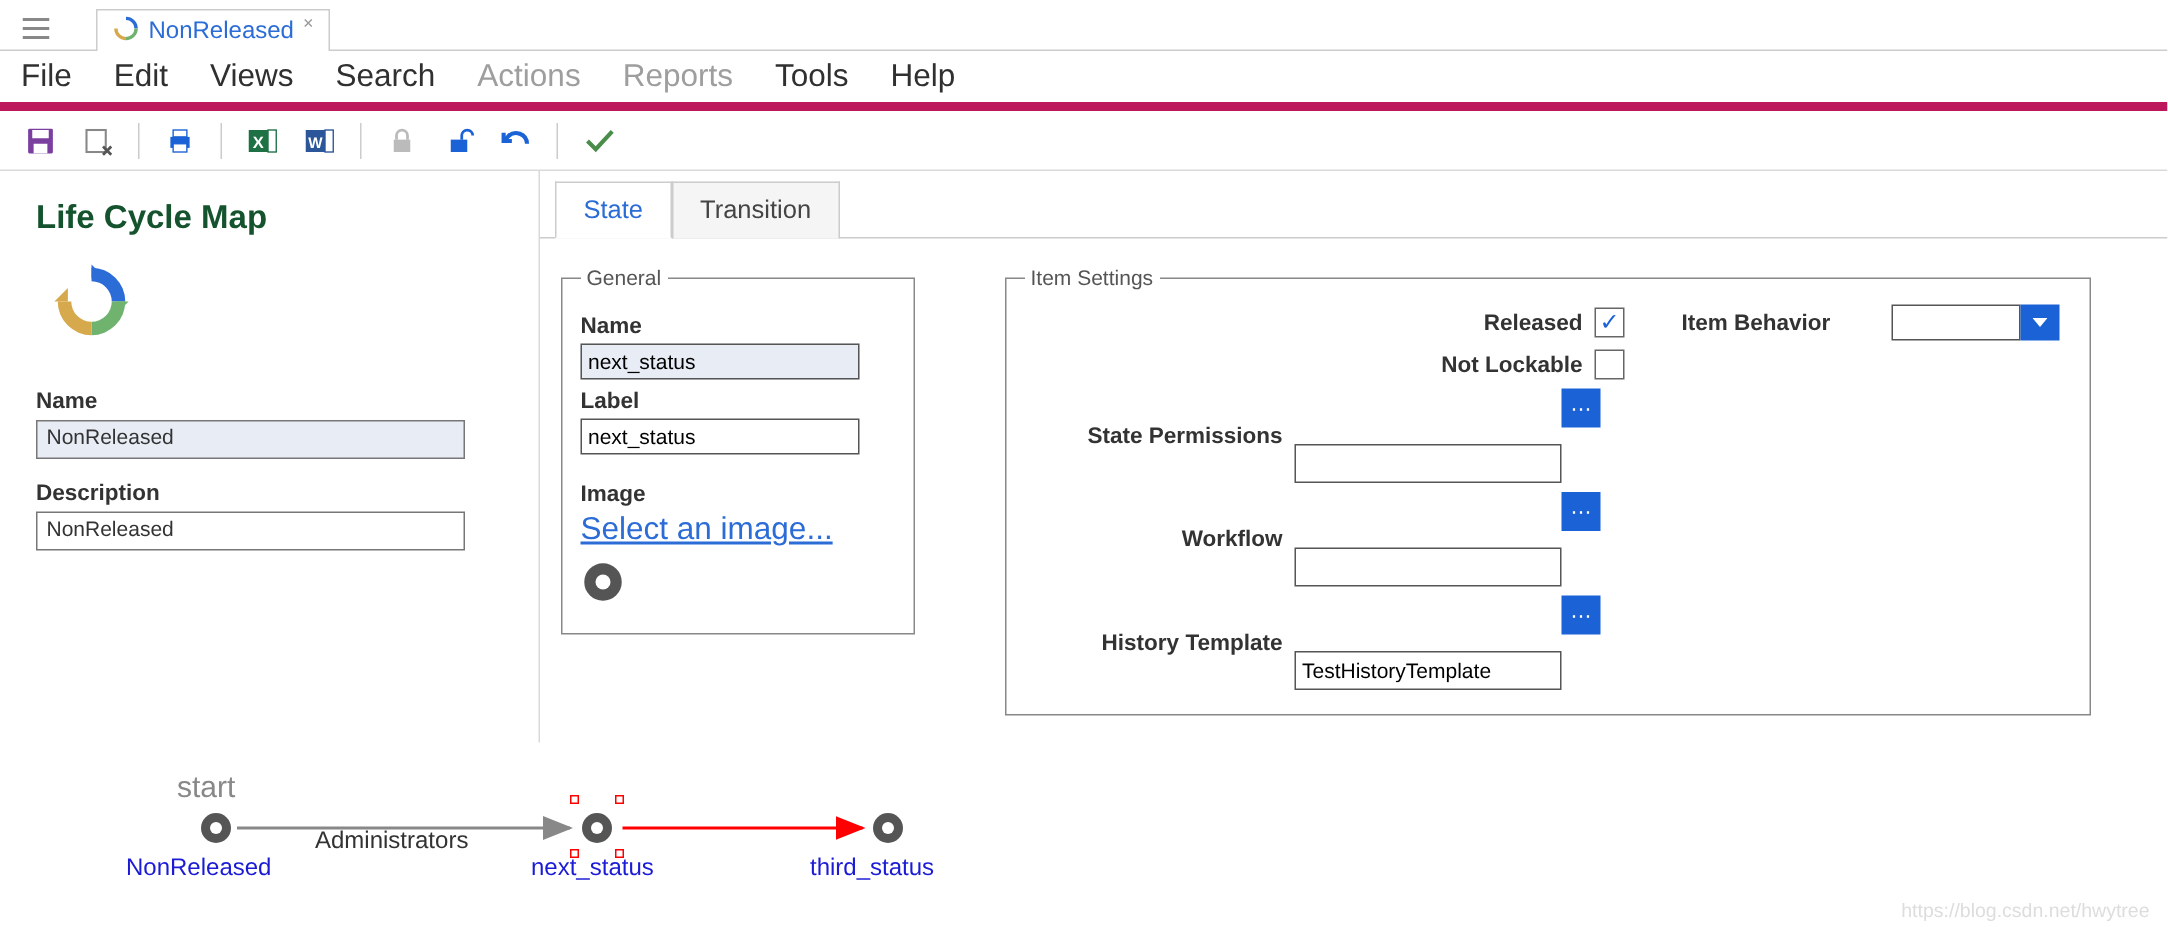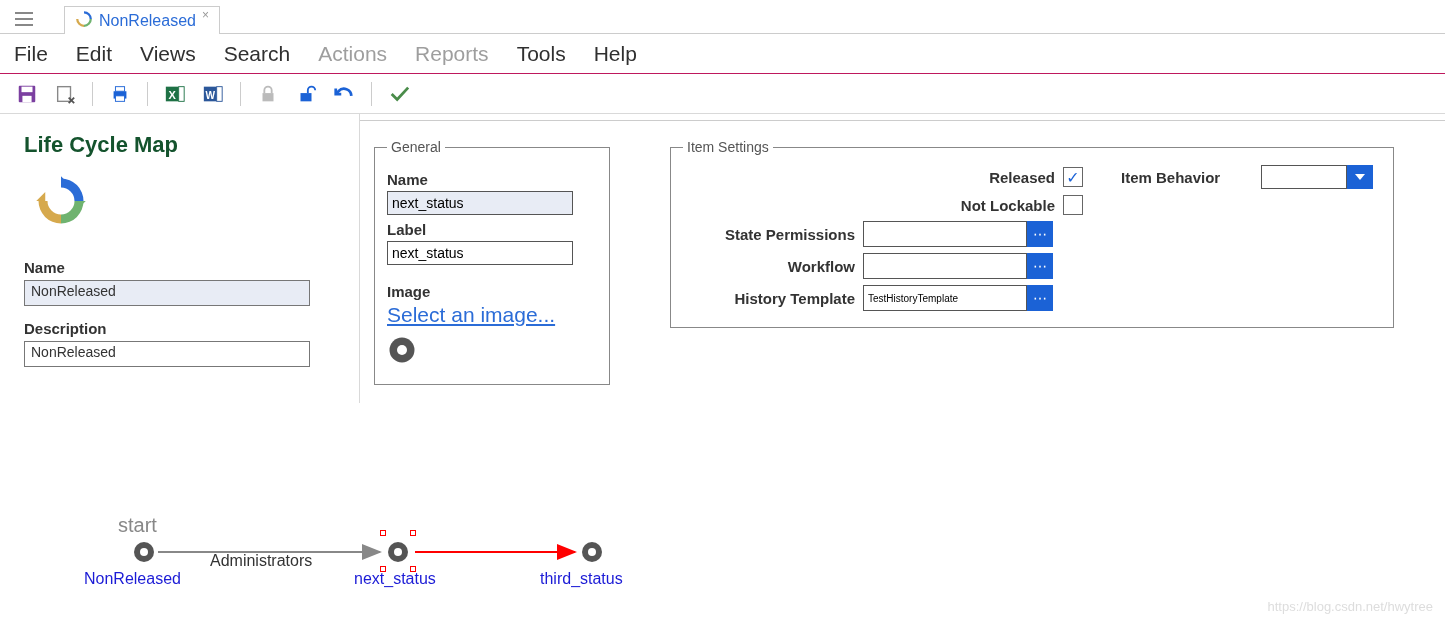--- a/index.html
+++ b/index.html
@@ -2,21 +2,21 @@
 <html><head>
 <meta charset="utf-8">
 <style>
   * { box-sizing: border-box; margin: 0; padding: 0; }
   body { font-family: "Segoe UI", Tahoma, Arial, sans-serif; font-size: 14px; color: #333; background: #fff; width: 1445px; height: 618px; overflow: hidden; position: relative; }
   .tabbar { height: 34px; border-bottom: 1px solid #ccc; display: flex; align-items: flex-end; padding-left: 8px; }
   .hamburger { width: 32px; height: 28px; display:flex; align-items:center; justify-content:center; cursor:pointer; }
   .hamburger svg { width:18px; height:14px; }
   .tab { height: 28px; display: flex; align-items:center; gap:6px; padding: 0 10px; border: 1px solid #ccc; border-bottom: none; background: #fff; margin-left: 24px; position:relative; top:1px; }
   .tab .close { color:#999; font-size:12px; position:relative; top:-6px; }
-  .menubar { height: 40px; display:flex; align-items:center; gap: 28px; padding: 0 14px; font-size: 21px; color:#303030; border-bottom:1px solid #be185d; }
+  .menubar { height: 40px; display:flex; align-items:center; gap: 28px; padding: 0 14px; font-size: 21px; color:#303030; border-bottom:6px solid #be185d; }
   .menubar .disabled { color:#9e9e9e; }
   .menu-item { cursor:pointer; white-space:nowrap; }
   .toolbar { height: 40px; display:flex; align-items:center; gap: 12px; padding: 0 14px; border-bottom:1px solid #d9d9d9; }
   .tool { width:26px; height:26px; display:flex; align-items:center; justify-content:center; cursor:pointer; }
   .tool.sep { border-left:1px solid #ccc; width:1px; height:24px; margin:0 2px; }
   .content { display:flex; }
   .left { width: 360px; padding: 18px 24px; border-right: 1px solid #d9d9d9; }
   .left h1 { font-size: 22px; font-weight: 700; color:#14532d; margin-bottom:16px; }
   .cycle-icon { margin: 4px 0 28px 10px; }
   .field-label { font-weight:700; font-size:15px; margin-top:14px; margin-bottom:4px; }
@@ -34,21 +34,21 @@
   .settings { width: 700px; }
   .flabel { font-weight:700; font-size:15px; margin-top:6px; margin-bottom:3px; }
   .txt { width: 186px; height:24px; border:1px solid #555; padding:2px 4px; font-size:14px; }
   .txt.sel { background:#e8ecf5; }
   .img-link { color:#2b6cd7; text-decoration:underline; font-size:21px; cursor:pointer; }
   .img-circle { margin-top:8px; }
   .settings-grid { display:grid; grid-template-columns: 180px 200px 30px 28px 140px 120px; row-gap:6px; align-items:center; }
   .rlabel { text-align:right; font-weight:700; font-size:15px; padding-right:8px; white-space:nowrap; }
   .chk { width:20px; height:20px; border:1px solid #666; display:flex; align-items:center; justify-content:center; color:#1b62d6; font-size:16px; justify-self:start; }
   .lookup { display:flex; }
-  .lookup input { width: 164px; height:26px; border:1px solid #555; padding:2px 4px; font-size:10px; }
+  .lookup input { width: 178px; height:26px; border:1px solid #555; padding:2px 4px; font-size:14px;margin-top:37px; }
   .lookup .btn { width:26px; height:26px; background:#1b62d6; color:#fff; display:flex; align-items:center; justify-content:center; cursor:pointer; }
   .drop { display:flex; }
   .drop .box { width:86px; height:24px; border:1px solid #555; }
   .drop .dbtn { width:26px; height:24px; background:#1b62d6; display:flex; align-items:center; justify-content:center; }
   .cfg-link { color:#1b62d6; font-weight:700; text-decoration:underline; cursor:pointer; font-size:15px; }
   .diagram { position:absolute; left: 80px; top: 500px; width:700px; height:100px; }
   .node-label-top { position:absolute; color:#888; font-size:20px; }
   .node-label-bot { position:absolute; color:#1b1bd6; font-size:16px; }
   .node { position:absolute; }
   .handle { position:absolute; width:6px; height:6px; border:1px solid red; background:#fff; }
@@ -166,20 +166,24 @@
         <polygon points="1,12 5,8 5,12" fill="#d6a94d"></polygon>
       </svg>
     </div>
     <div class="field-label">Name</div>
     <div class="ro-input">NonReleased</div>
     <div class="field-label">Description</div>
     <div class="ro-input plain">NonReleased</div>
   </div>
 
   <div class="right">
+    <div class="rtabs">
+      <div class="rtab active">State</div>
+      <div class="rtab inactive">Transition</div>
+    </div>
     <div class="rcontent">
       <fieldset class="general">
         <legend>General</legend>
         <div class="flabel">Name</div>
         <input class="txt sel" value="next_status" style="">
         <div class="flabel">Label</div>
         <input class="txt" value="next_status" style="">
         <div class="flabel" style="margin-top:18px">Image</div>
         <span class="img-link">Select an image...</span>
         <div class="img-circle">

